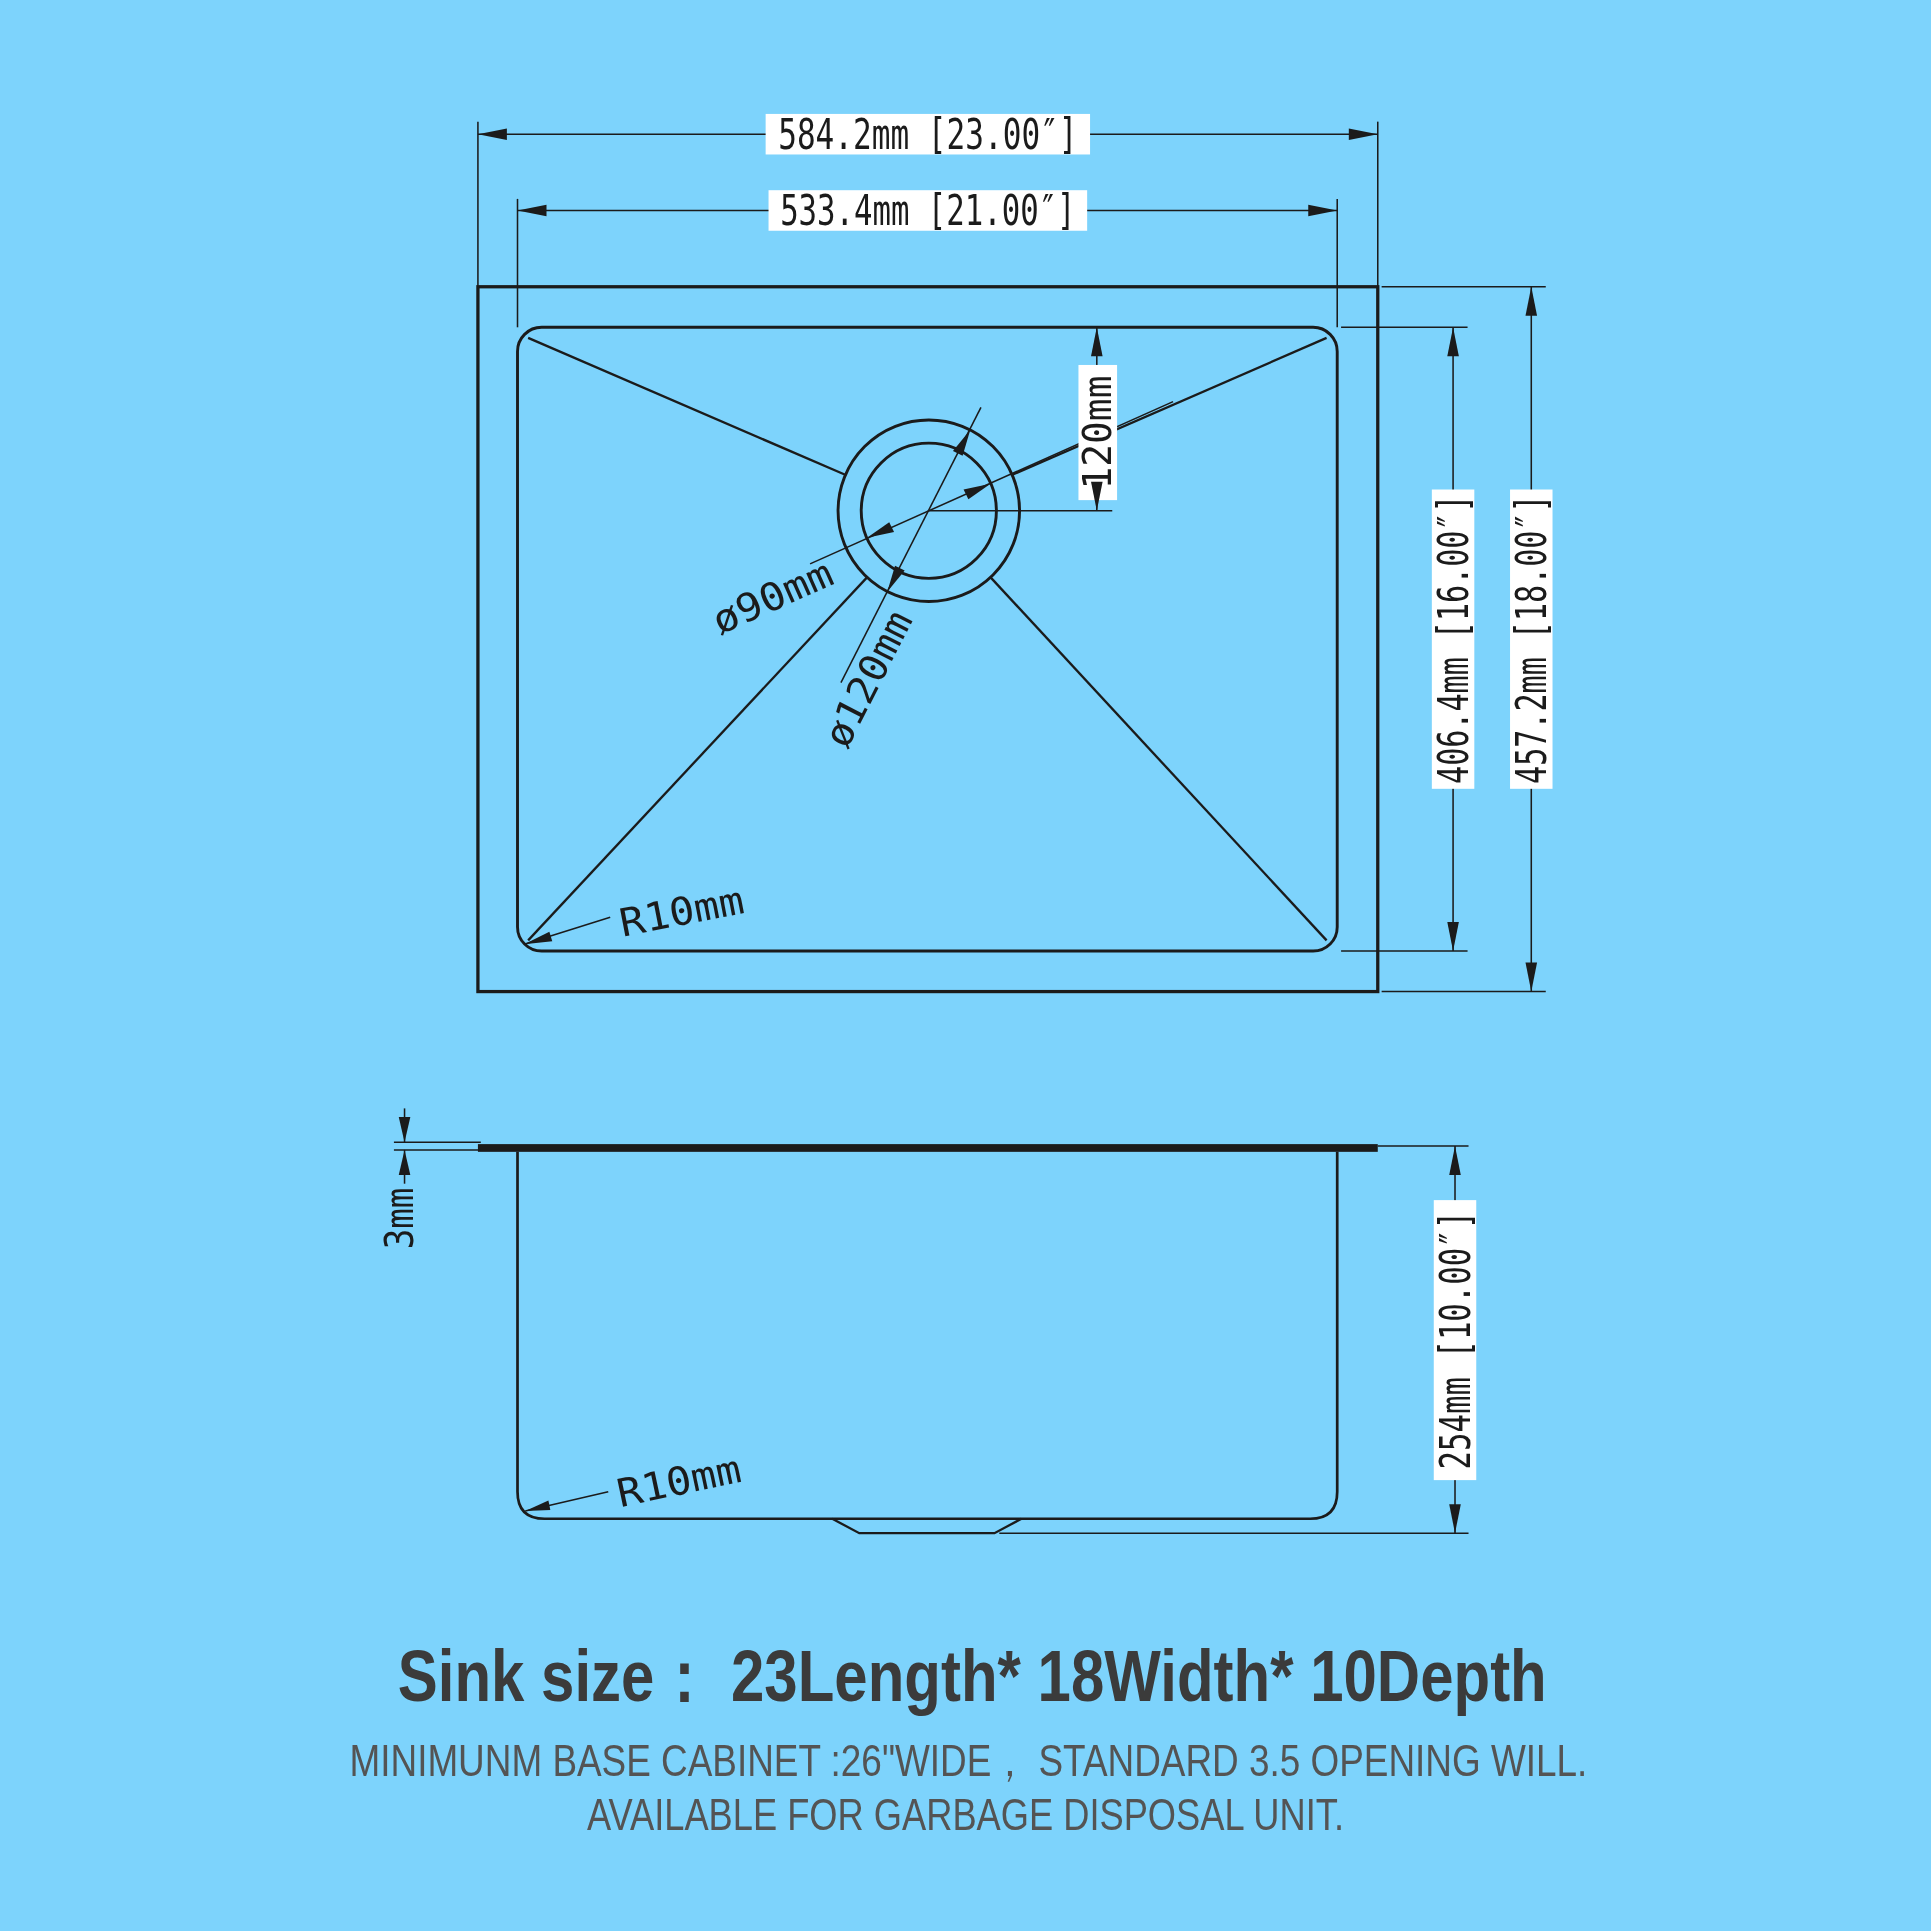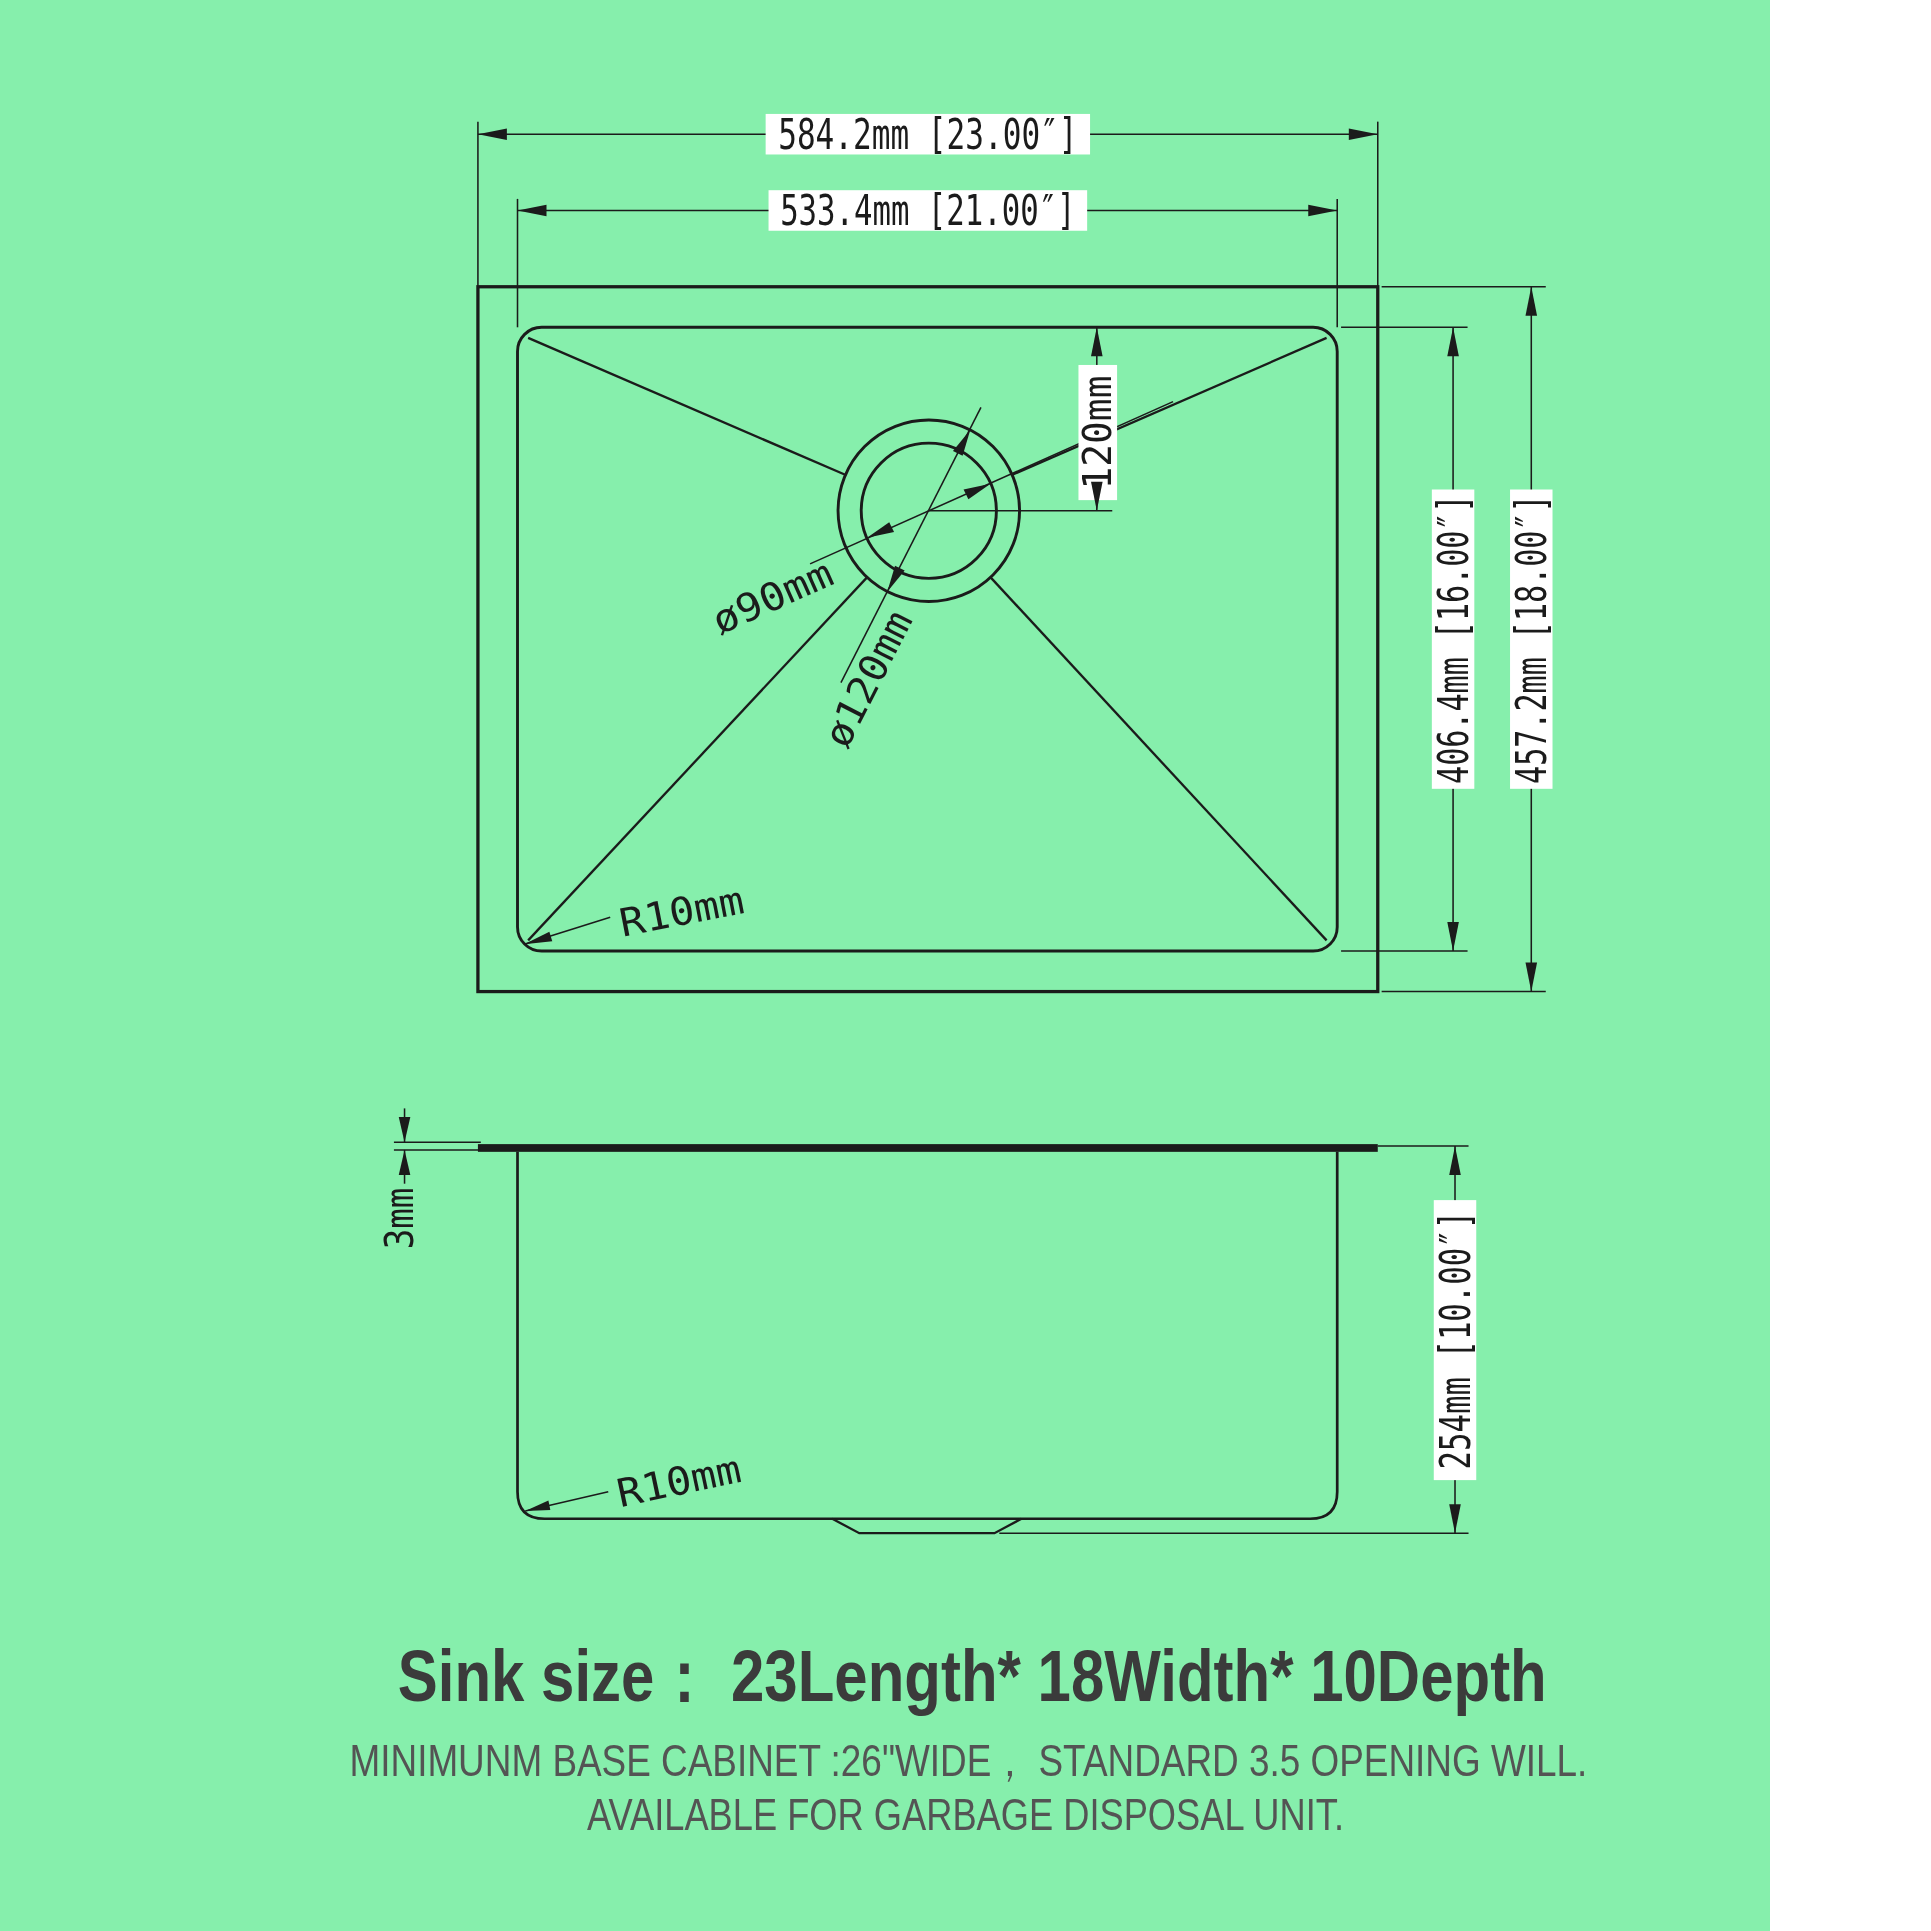--- a/index.html
+++ b/index.html
@@ -1,16 +1,16 @@
 <!DOCTYPE html>
 <html><head>
 <meta charset="utf-8">
 <style>
   html,body{margin:0;padding:0;background:#ffffff;}
-  .page{width:1770px;height:1931px;position:relative;background:#86efac;overflow:hidden;}
+  .page{width:1931px;height:1931px;position:relative;background:#7dd3fc;overflow:hidden;}
   svg{display:block;}
   text{user-select:none;}
   .dimtxt{font-family:"DejaVu Sans Mono","Liberation Mono",monospace;fill:#1b1b1b;}
   .captxt{font-family:"Liberation Sans","DejaVu Sans",sans-serif;}
 </style>
 </head>
 <body>
 
 <div class="page">
 <svg width="1931" height="1931" viewBox="0 0 2000 2000">

